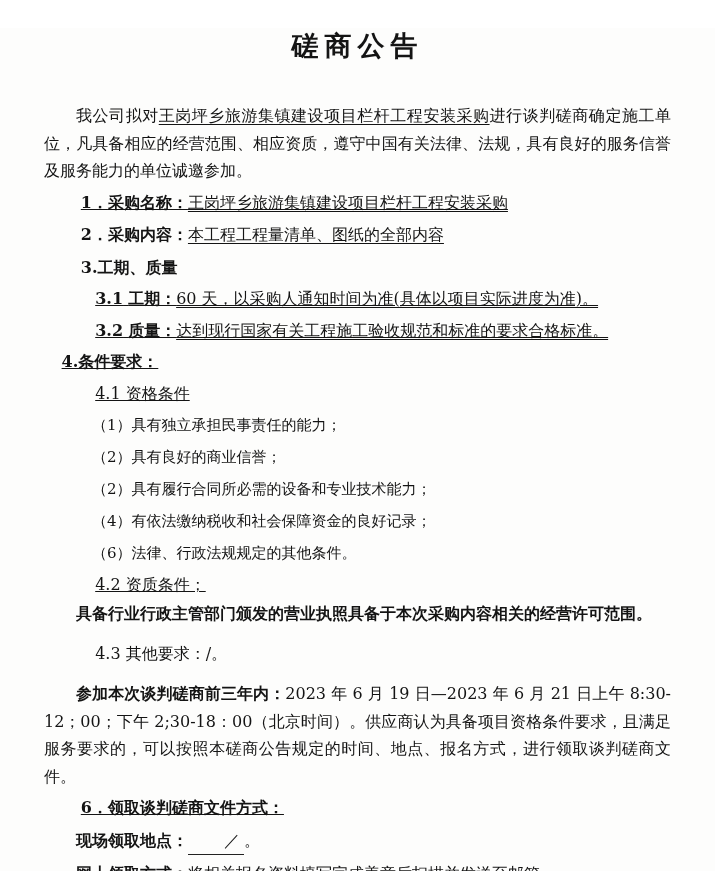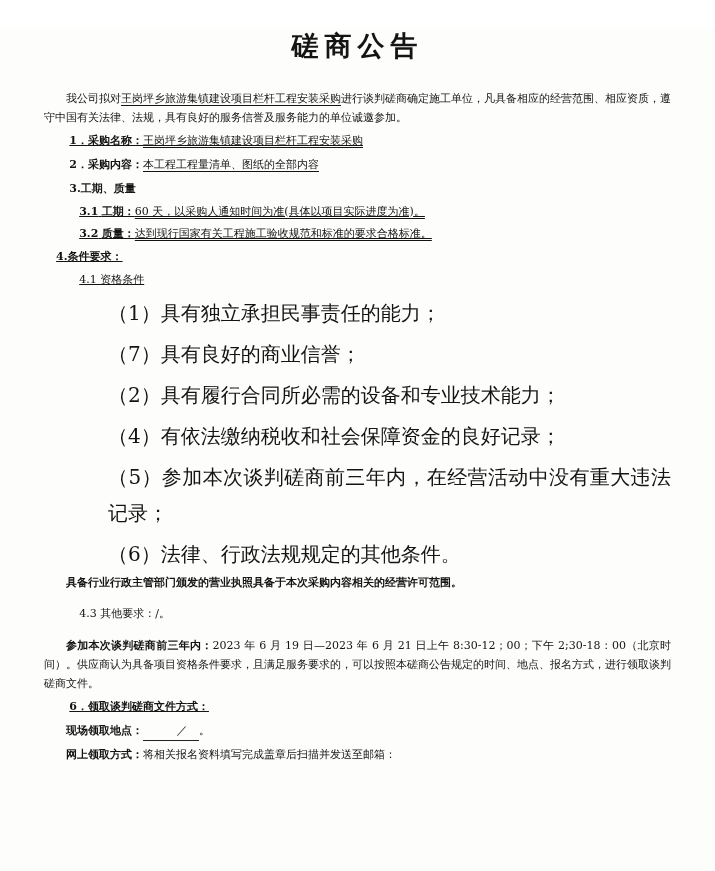--- a/index.html
+++ b/index.html
@@ -21,43 +21,43 @@
     box-sizing: border-box;
     padding: 0 44px;
     background: #fdfdfc;
   }
   .doc-title {
     text-align: center;
     font-size: 27px;
     font-weight: bold;
     letter-spacing: 6px;
     margin-top: 28px;
-    margin-bottom: 26px;
+    margin-bottom: 38px;
     font-family: "DejaVu Serif", "Liberation Serif", serif;
   }
   p {
     margin: 0 0 2px 0;
-    font-size: 11px;
+    font-size: 16px;
     line-height: 1.72;
     text-align: justify;
   }
   .indent2 { text-indent: 2em; }
   .indent-l1 { padding-left: 1.1em; }
   .indent-l2 { padding-left: 2.3em; }
   .indent-l3 { padding-left: 3.2em; }
   .bold { font-weight: bold; }
   .u {
     text-decoration: underline;
     text-underline-offset: 3px;
   }
   .gap-sm { margin-top: 5px; }
   .gap-md { margin-top: 4px; text-decoration: underline; }
   .gap-lg { margin-top: 13px; }
   .tight { line-height: 1.62; }
-  .item-line { font-size: 20px; line-height: 1.8; }
+  .item-line { font-size: 15px; line-height: 1.8; }
   .num { font-family: "DejaVu Serif", "Liberation Serif", serif; }
   .blank-u {
     display: inline-block;
     min-width: 56px;
     border-bottom: 1px solid #222;
     text-align: center;
   }
 </style>
 </head>
 <body>
@@ -88,26 +88,26 @@
 
   <p class="indent-l3 gap-md">
     <span class="bold num">3.2</span>&nbsp;<span class="bold">质量：</span><span class="u">达到现行国家有关工程施工验收规范和标准的要求合格标准。</span>
   </p>
 
   <p class="indent-l1 gap-md bold">4.条件要求：</p>
 
   <p class="indent-l3 gap-md">4.1 资格条件</p>
 
   <p class="indent-l3 item-line gap-sm">（1）具有独立承担民事责任的能力；</p>
-  <p class="indent-l3 item-line gap-sm">（7）具有良好的商业信誉；</p>
+  <p class="indent-l3 item-line gap-sm">（2）具有良好的商业信誉；</p>
   <p class="indent-l3 item-line gap-sm">（2）具有履行合同所必需的设备和专业技术能力；</p>
   <p class="indent-l3 item-line gap-sm">（4）有依法缴纳税收和社会保障资金的良好记录；</p>
-  <p class="indent-l3 item-line gap-sm">（5）参加本次谈判磋商前三年内，在经营活动中没有重大违法记录；</p>
   <p class="indent-l3 item-line gap-sm">（6）法律、行政法规规定的其他条件。</p>
 
+  <p class="indent-l3 gap-md">4.2 资质条件；</p>
 
   <p class="indent2 bold tight">具备行业行政主管部门颁发的营业执照具备于本次采购内容相关的经营许可范围。</p>
 
   <p class="indent-l3 gap-lg">4.3 其他要求：/。</p>
 
   <p class="indent2 gap-lg">
     <span class="bold">参加本次谈判磋商前三年内：</span><span>2023 年 6 月 19 日—2023 年 6 月 21 日上午 8:30-12；00；下午 2;30-18：00（北京时间）。</span><span>供应商认为具备项目资格条件要求，且满足服务要求的，可以按照本磋商公告规定的时间、地点、报名方式，进行领取谈判磋商文件。</span>
   </p>
 
   <p class="indent-l2 gap-md bold">6．领取谈判磋商文件方式：</p>

